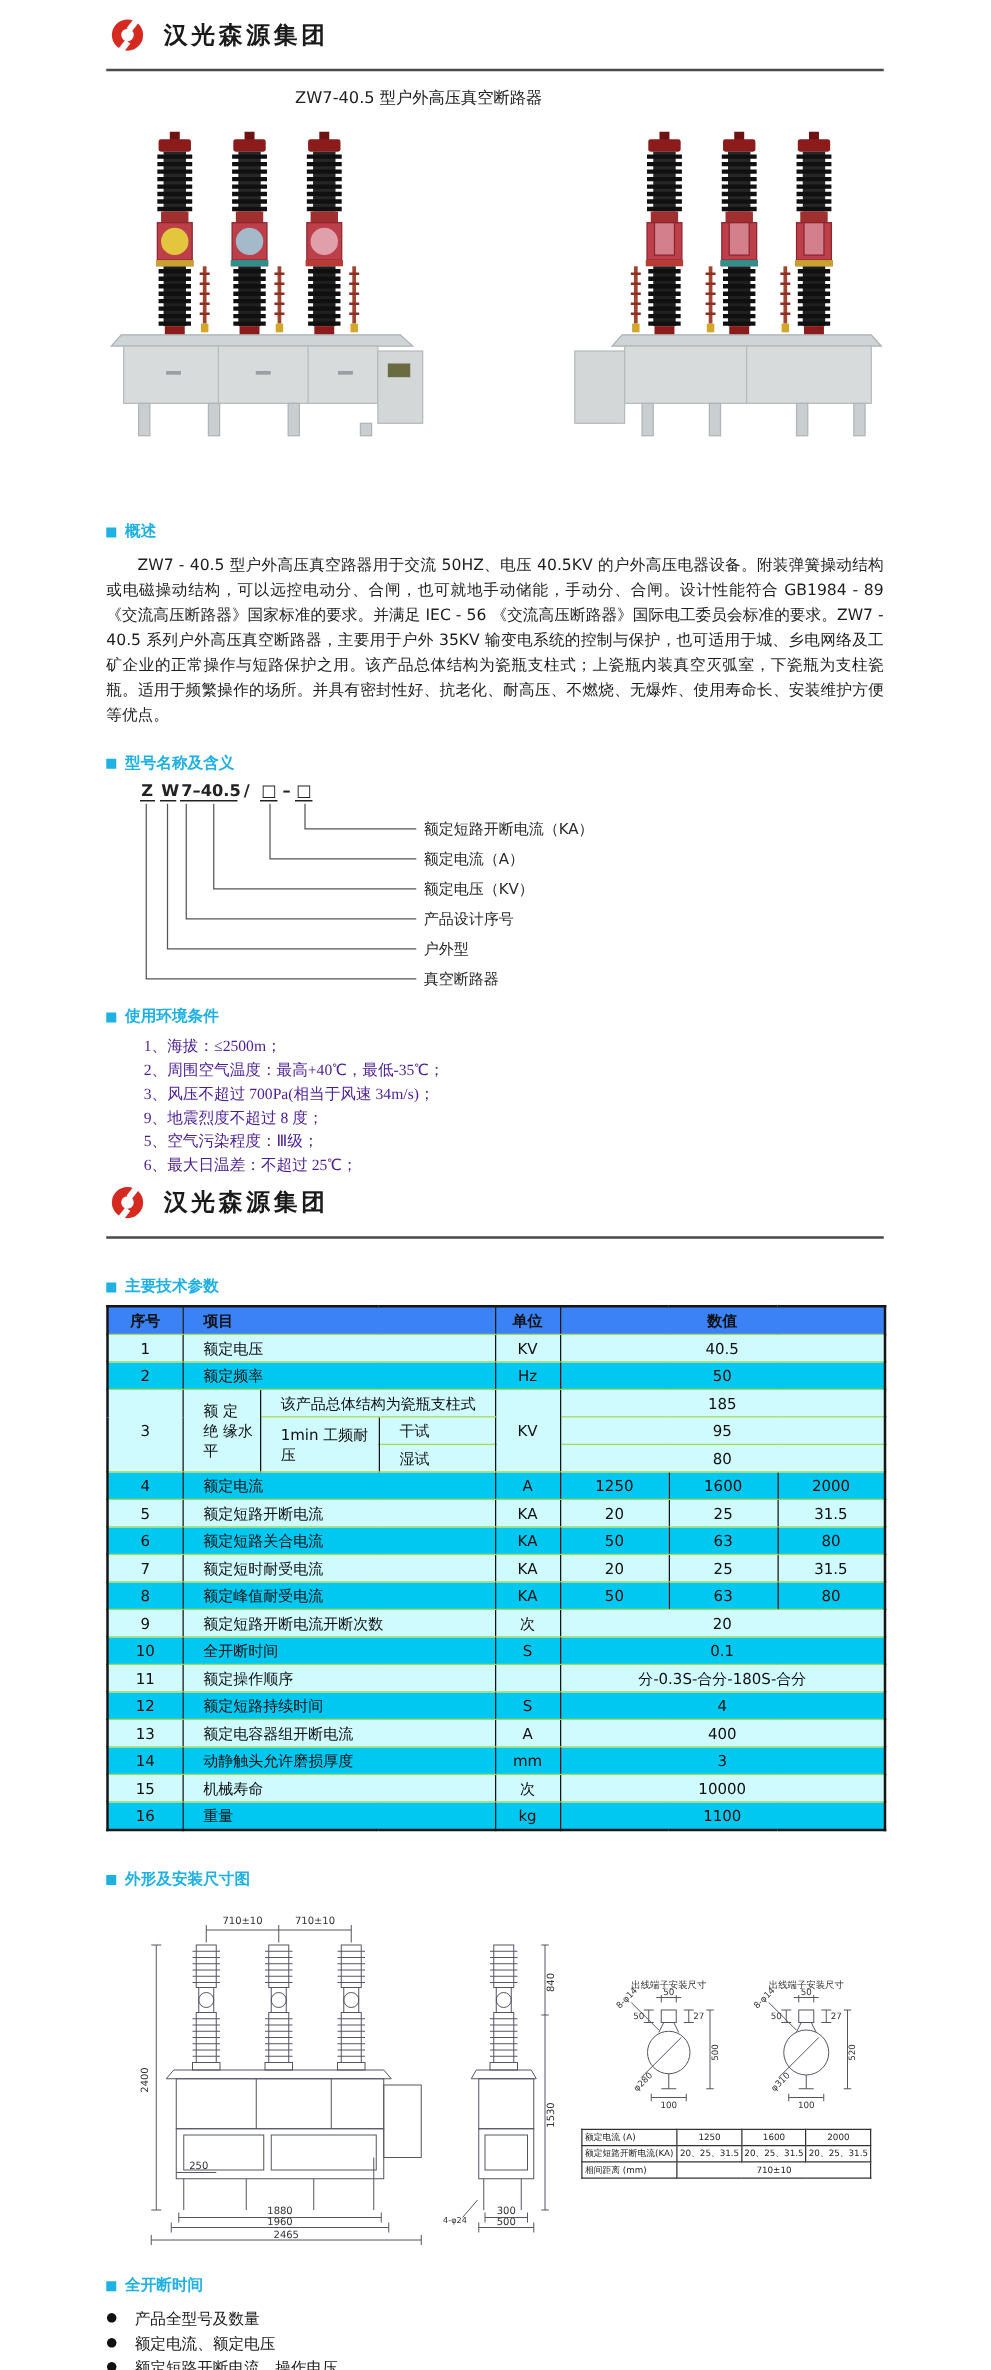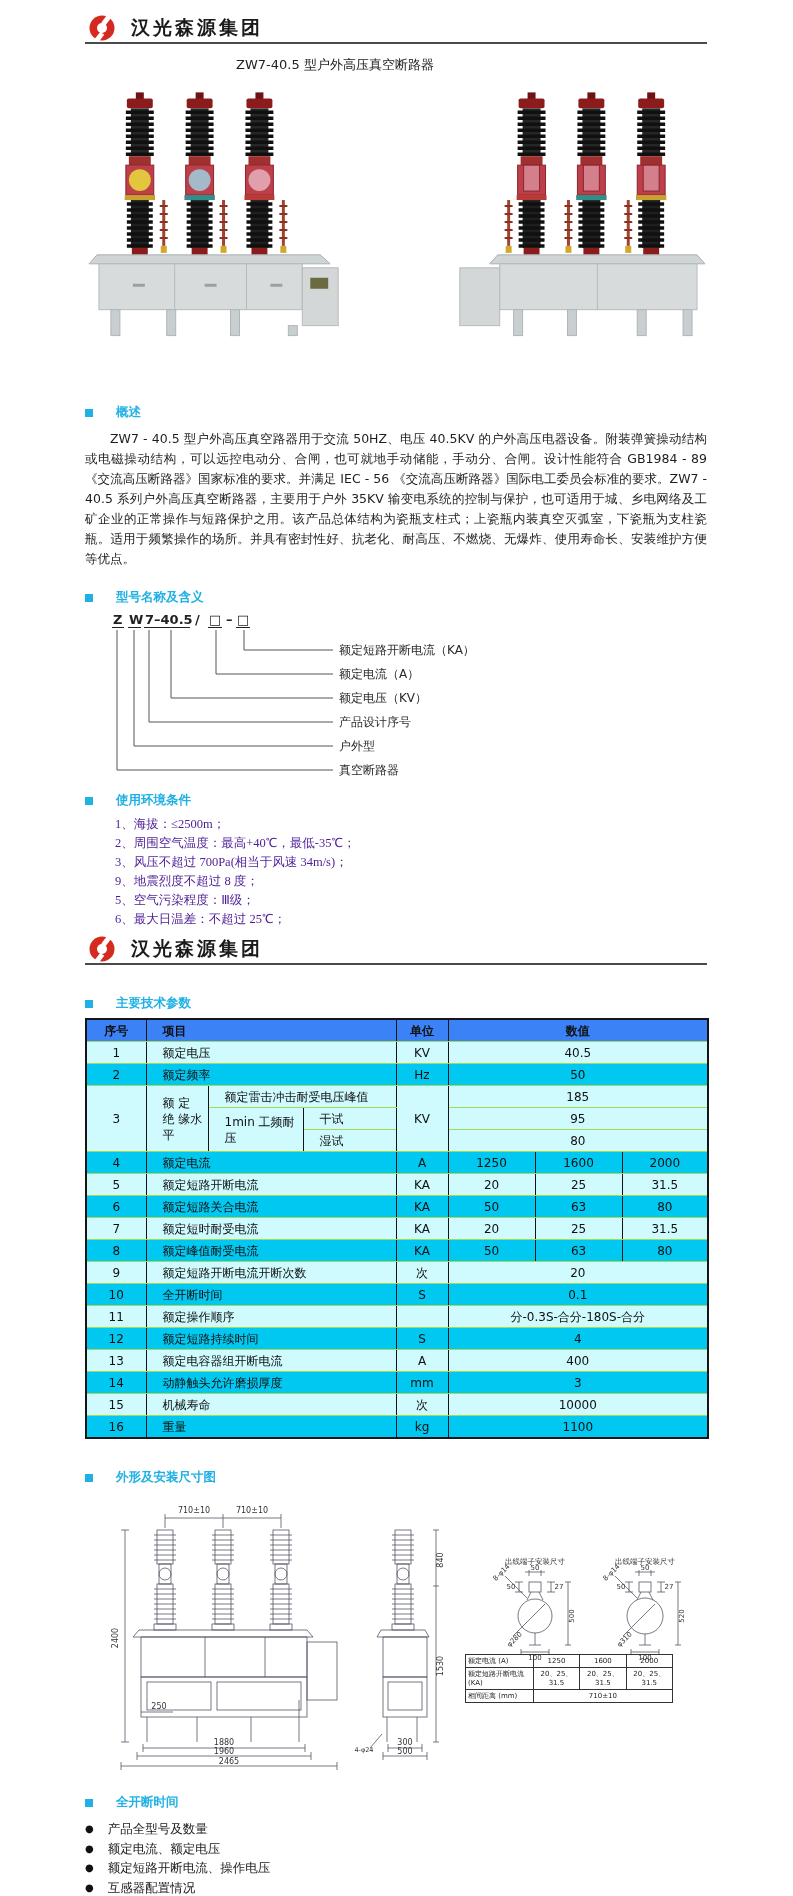--- a/index.html
+++ b/index.html
@@ -1,27 +1,27 @@
 <!DOCTYPE html>
 <html><head>
 <meta charset="utf-8">
 <style>
   * { box-sizing: border-box; margin: 0; padding: 0; }
   body { background:#fafafa; font-family:"DejaVu Sans","Liberation Sans",sans-serif; color:#222; }
   .page { width:793px; height:1896px; margin:0 auto; background:#ffffff; overflow:hidden; position:relative; }
   .content { width:622px; margin-left:85px; padding-top:14px; }
 
-  .brand-row { display:flex; align-items:center; gap:10px; border-bottom:2px solid #4a4a4a; padding-bottom:0; }
+  .brand-row { display:flex; align-items:center; gap:10px; border-bottom:2px solid #4a4a4a; padding-bottom:13px; }
   .brand-name { font-size:19px; font-weight:bold; letter-spacing:3px; color:#1a1a1a; }
 
   .doc-title { width:500px; text-align:center; font-size:13px; color:#222; margin-top:12px; }
 
   .photos { display:flex; gap:12px; margin-top:14px; height:250px; align-items:flex-end; }
 
-  .sec-head { display:flex; align-items:center; gap:23px; color:#1fb1e4; font-size:12.5px; font-weight:600; }
+  .sec-head { display:flex; align-items:center; gap:7px; color:#1fb1e4; font-size:12.5px; font-weight:600; }
   .sec-square { width:8px; height:8px; background:#1fb1e4; display:inline-block; }
 
   .overview { margin-top:66px; }
   .overview p { margin-top:8px; font-size:12.5px; line-height:20px; text-align:justify; text-indent:2em; color:#1e1e1e; }
 
   .model { margin-top:20px; }
   .model svg { display:block; margin-top:4px; }
 
   .env { margin-top:10px;font-family:Liberation Serif, serif; }
   .env-list { margin-top:6px; margin-left:30px; }
@@ -33,21 +33,21 @@
   table.params-tbl { width:622px; border-collapse:collapse; margin-top:6px; font-size:12px; color:#101010; table-layout:fixed; border:2px solid #151515; }
   table.params-tbl td { border-left:1px solid #151515; border-right:1px solid #151515; border-top:1.5px solid #a6d954; border-bottom:1.5px solid #a6d954; text-align:center; padding:2.5px 2px; line-height:16px; }
   table.params-tbl td.item { text-align:left; padding-left:16px; }
   tr.h  td { background:#3b82f6; font-weight:600; }
   tr.b  td { background:#00c8f0; }
   tr.l  td { background:#cffbff; }
 
   .dims { margin-top:30px; }
   .drawing { position:relative; width:622px; height:288px; margin-top:4px; }
   .drawing svg { position:absolute; left:0; top:0; }
-  .mini-tbl { position:absolute; left:380px; top:164px; width:208px; border-collapse:collapse; font-size:7px; color:#222; border:1px solid #333; }
+  .mini-tbl { position:absolute; left:380px; top:187px; width:232px; border-collapse:collapse; font-size:7px; color:#222; border:1px solid #333; }
   .mini-tbl td { border:0.5px solid #333; text-align:center; padding:1.5px 1px; line-height:9px; }
   .mini-tbl td.lab { text-align:left; padding-left:2px; }
 
   .ordering { margin-top:16px; }
   .order-list { margin-top:8px; }
   .order-item { display:flex; align-items:center; gap:14px; font-size:12.5px; line-height:19.5px; color:#1a1a1a; }
   .order-item .dot { font-size:10px; color:#111; }
 
   svg text { font-family:"DejaVu Sans","Liberation Sans",sans-serif; }
 </style>
@@ -236,21 +236,21 @@
             </tr>
       <tr class="b">
               <td>2</td>
               <td class="item" colspan="3">额定频率</td>
               <td>Hz</td>
               <td colspan="3">50</td>
             </tr>
       <tr class="l">
               <td rowspan="3">3</td>
               <td class="item" rowspan="3">额 定 绝 缘水平</td>
-              <td class="item" colspan="2">额定雷击冲击耐受电压峰值</td>
+              <td class="item" colspan="2">该产品总体结构为瓷瓶支柱式</td>
               <td rowspan="3">KV</td>
               <td colspan="3">185</td>
             </tr>
       <tr class="l">
               <td class="item" rowspan="2">1min 工频耐压</td>
               <td class="item">干试</td>
               <td colspan="3">95</td>
             </tr>
       <tr class="l">
               <td class="item">湿试</td>

